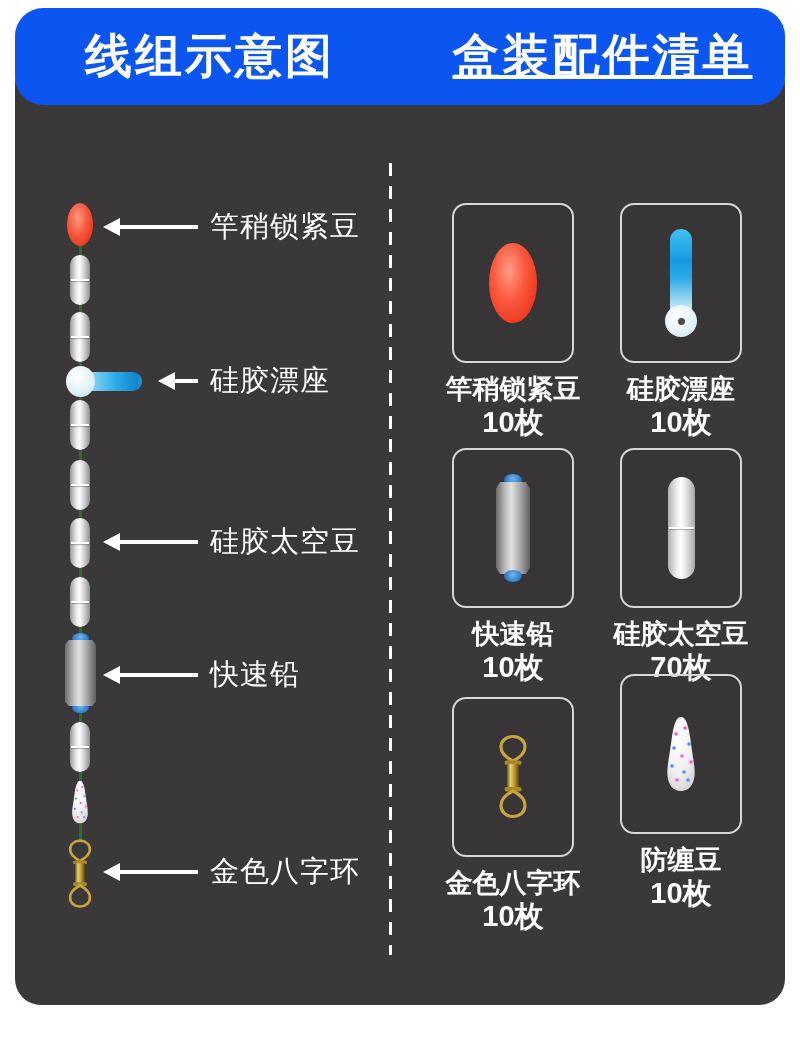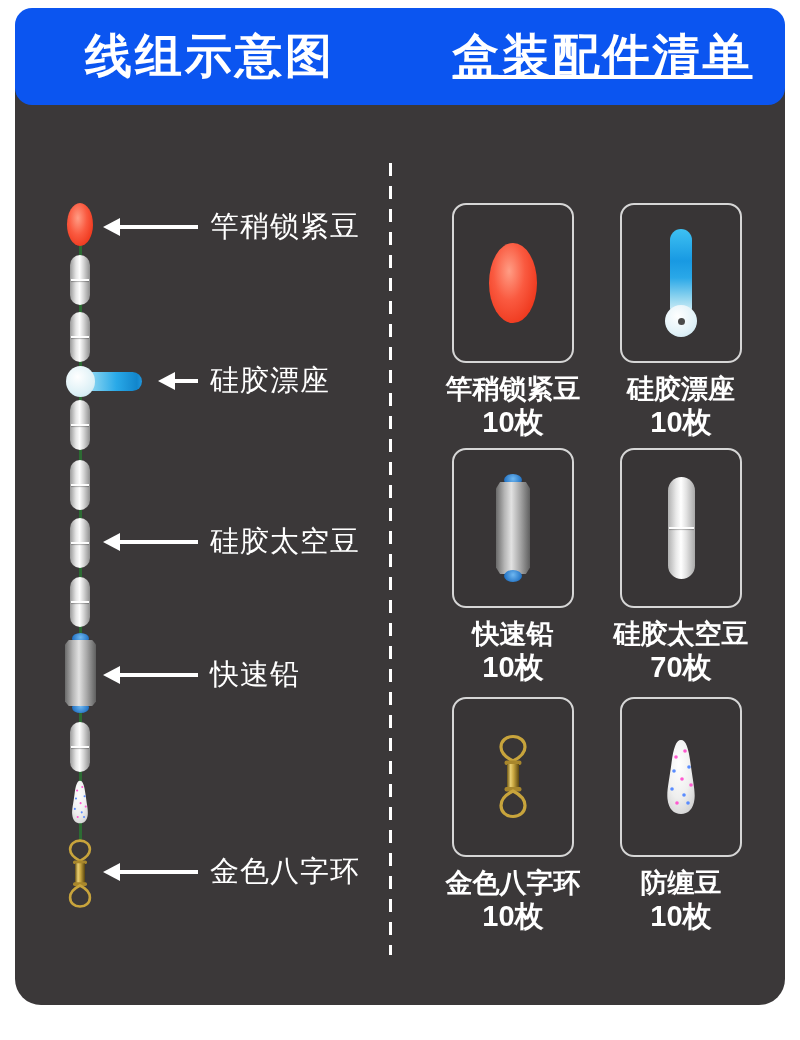--- a/index.html
+++ b/index.html
@@ -4,21 +4,21 @@
 <style>
   html,body{margin:0;padding:0;background:#ffffff;}
   .stage{
     position:relative;width:800px;height:1040px;background:#ffffff;overflow:hidden;
     font-family:"Liberation Sans","DejaVu Sans",sans-serif;
   }
   
   .panel{position:absolute;left:15px;top:58px;width:770px;height:947px;
     background:#3b3839;border-radius:26px;}
   .header{position:absolute;left:15px;top:8px;width:770px;height:97px;
-    background:#0b55f0;border-radius:17px;}
+    background:#0b55f0;border-radius:28px;}
   .header .title{position:absolute;top:0;height:97px;display:flex;align-items:center;
     justify-content:center;color:#ffffff;font-size:47px;font-weight:700;letter-spacing:3px;white-space:nowrap;}
   .title-left{left:0;width:390px;}
   .title-right{left:390px;width:395px;text-decoration:underline;}
   
   .divider{position:absolute;left:389px;top:163px;width:3px;height:792px;
     background:repeating-linear-gradient(to bottom,#ffffff 0 13px,transparent 13px 23px);}
   
   .main-line{position:absolute;left:79px;top:240px;width:3px;height:600px;background:#2c6b33;}
   .bead{position:absolute;}
@@ -225,21 +225,21 @@
         <rect x="8.5" y="26.5" width="17" height="4.5" rx="2" fill="#a8872c"></rect>
         <rect x="11" y="30" width="12" height="24" fill="url(#goldB2)"></rect>
         <rect x="8.5" y="53" width="17" height="4.5" rx="2" fill="#a8872c"></rect>
         <path d="M17 57 C11 60 5 64.5 5 71.5 C5 78 10 82.5 17 82.5 C24 82.5 29 78 29 71.5 C29 64.5 23 60 17 57 Z" fill="none" stroke="#c8a43c" stroke-width="3.2"></path>
       </svg>
     </div>
     <div class="pname">金色八字环</div>
     <div class="pqty">10枚</div>
   </div>
 
-  <div class="cell" style="left:620px;top:697px">
+  <div class="cell" style="left:620px;top:674px">
     <div class="cardbox">
       <svg width="38" height="80" viewBox="0 0 38 80">
         <defs>
           <radialGradient id="coneG2" cx="42%" cy="33%" r="75%">
             <stop offset="0%" stop-color="#ffffff"></stop>
               <stop offset="60%" stop-color="#efefef"></stop>
               <stop offset="100%" stop-color="#d2d2d2"></stop>
           </radialGradient>
         </defs>
         <path d="M19 3 C24 3 26.5 11 28.5 26 C30.5 42 33.5 54 32.5 62 C31.5 72 26 77 19 77 C12 77 6.5 72 5.5 62 C4.5 54 7.5 42 9.5 26 C11.5 11 14 3 19 3 Z" fill="url(#coneG2)"></path>

